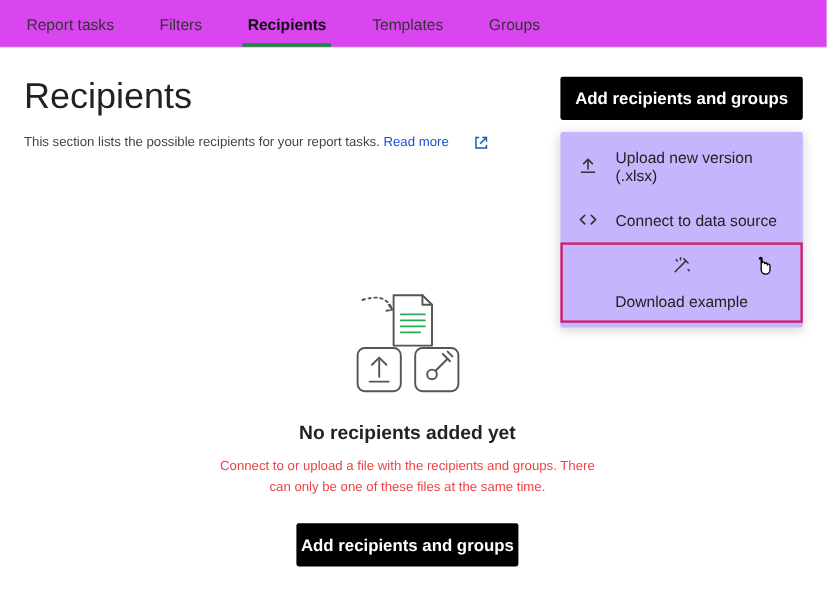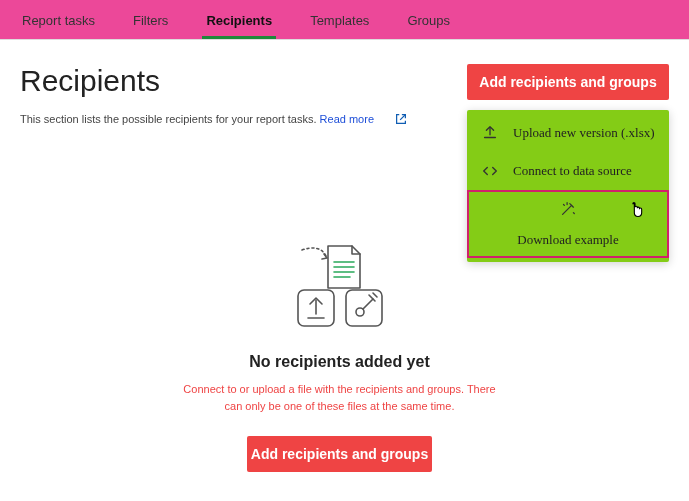--- a/index.html
+++ b/index.html
@@ -10,21 +10,21 @@
     background: #fff;
     color: #222;
     overflow: hidden;
     position: relative;
   }
   .tabbar {
     display: flex;
     gap: 30px;
     padding: 0 18px;
     border-bottom: 1px solid #ddd;
-    background: #ec4899;
+    background: #d946ef;
     height: 40px;
     align-items: flex-end;
   }
   .tab {
     font-size: 13px;
     padding: 10px 4px 9px;
     color: #333;
     border-bottom: 3px solid transparent;
     cursor: pointer;
     line-height: 1;
@@ -49,46 +49,45 @@
     color: #444;
   }
   .read-more {
     color: #1d4ed8;
     text-decoration: none;
     display: inline-flex;
     align-items: center;
     gap: 20px;
   }
   .primary-btn {
-    background: #ef4444;
+    background: #000000;
     color: #fff;
     font-size: 14px;
     font-weight: 600;
     border: none;
     border-radius: 2px;
     padding: 10px 4px;
     cursor: pointer;
     white-space: nowrap;
   }
   .top-right {
     position: absolute;
     top: 24px;
     right: 20px;
     display: flex;
     flex-direction: column;
     align-items: stretch;
   }
   .dropdown {
     margin-top: 10px;
-    background: #84cc16;
+    background: #c4b5fd;
     box-shadow: 0 2px 10px rgba(0,0,0,.18);
     border-radius: 2px;
     width: 202px;
     padding: 4px 0;
-    font-family: Liberation Serif, serif;
   }
   .dropdown-item {
     display: flex;
     align-items: center;
     gap: 14px;
     padding: 10px 14px;
     font-size: 13px;
     color: #222;
     cursor: pointer;
     position: relative;

